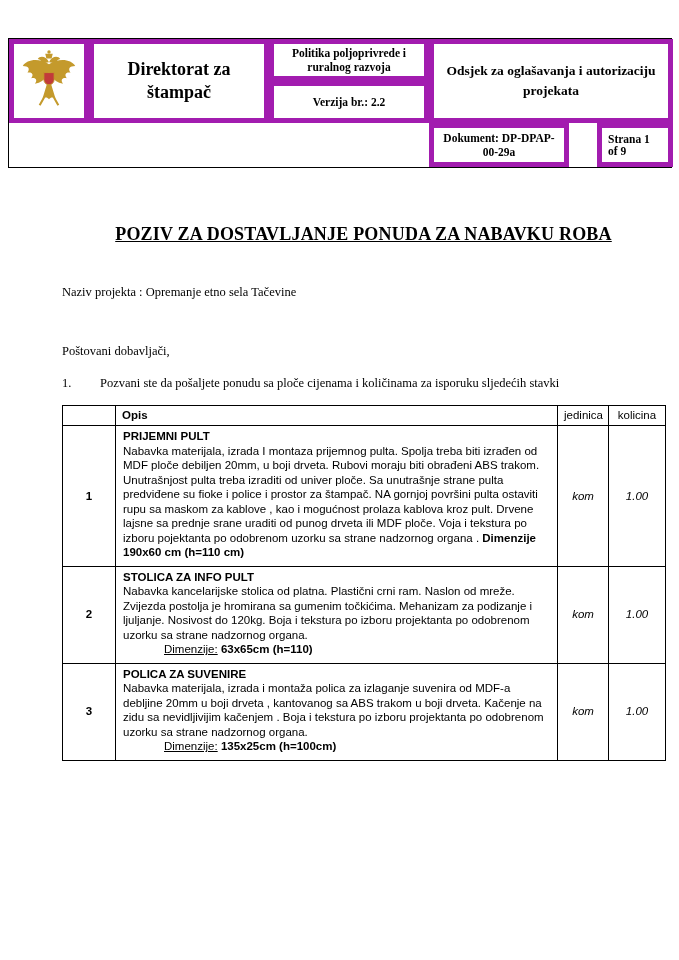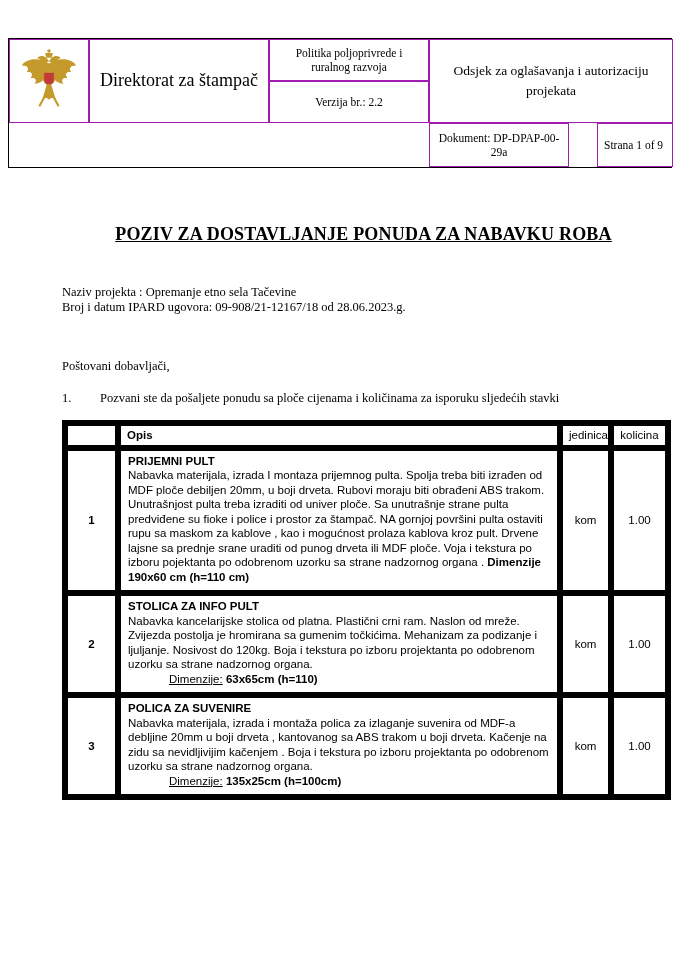--- a/index.html
+++ b/index.html
@@ -18,24 +18,24 @@
   .header-grid {
     position: absolute;
     left: 8px; top: 38px;
     width: 664px;
     display: grid;
     grid-template-columns: 80px 180px 160px 140px 104px;
     grid-template-rows: 42px 42px 44px;
     border: 1px solid #000;
   }
   .hcell {
-    border: 1px solid #a21caf;
+    border: 5px solid #a21caf;
     display: flex; align-items: center; justify-content: center;
     text-align: center;
-    font-weight: normal;
+    font-weight: bold;
     padding: 2px 6px;
     background: #fff;
   }
   .logo-cell        { grid-column: 1; grid-row: 1 / 3; }
   .directorate-cell { grid-column: 2; grid-row: 1 / 3; font-size: 18px; line-height: 1.3; }
   .policy-cell      { grid-column: 3; grid-row: 1; font-size: 11.5px; line-height: 1.25; }
   .version-cell     { grid-column: 3; grid-row: 2; font-size: 11.5px; }
   .department-cell  { grid-column: 4 / 6; grid-row: 1 / 3; font-size: 13.5px; line-height: 1.45; }
   .ministry-cell    { grid-column: 1 / 4; grid-row: 3; font-size: 12.5px; line-height: 1.3; }
   .document-cell    { grid-column: 4; grid-row: 3; font-size: 11.5px; line-height: 1.25; }
@@ -47,54 +47,54 @@
   .doc-title {
     text-align: center;
     font-weight: bold;
     font-size: 18px;
     text-decoration: underline;
     letter-spacing: 0.2px;
     margin-top: 6px;
   }
 
   .project-block { margin-top: 40px; font-size: 12.5px; line-height: 15px; }
-  .project-block div { white-space: nowrap; }
+  .project-block div { white-space: nowrap; margin-top: 12px; }
 
   .salutation { margin-top: 44px; font-size: 12.5px; }
 
   .intro-line { margin-top: 17px; display: flex; font-size: 12.5px; }
   .intro-number { width: 38px; flex: none; }
 
   
   .items-table {
     margin-top: 14px;
     border-collapse: collapse;
     width: 603px;
     font-family: "Liberation Sans", sans-serif;
     font-size: 11.5px;
     line-height: 14.5px;
     table-layout: fixed;
   }
-  .items-table th, .items-table td { border: 6px solid #000000; }
+  .items-table th, .items-table td { border: 1px solid #000000; }
   .col-num { width: 53px; }
   .col-desc { width: 442px; }
   .col-unit { width: 51px; }
   .col-qty { width: 57px; }
 
   .items-table th {
     font-weight: normal;
     height: 20px;
     padding: 2px 6px;
   }
   th.h-opis { text-align: left; font-weight: bold; }
   th.h-unit, th.h-qty { text-align: center; }
 
   td.cell-num { text-align: center; vertical-align: middle; font-weight: bold; }
   td.cell-desc { vertical-align: top; padding: 3px 7px 6px 7px; }
-  td.cell-unit, td.cell-qty { text-align: center; vertical-align: middle; }
+  td.cell-unit, td.cell-qty { text-align: center; vertical-align: middle; font-style: italic; }
 
   .item-title { font-weight: bold; }
   .dim-line { display: block; }
   .dim-line.inline { display: inline; }
   .dim-label { text-decoration: underline; padding-left: 41px; }
   .dim-value { font-weight: bold; }
 </style>
 </head>
 <body>
 
@@ -120,21 +120,20 @@
     <div class="hcell document-cell">Dokument: DP-DPAP-00-29a</div>
     <div class="hcell page-cell">Strana 1 of 9</div>
   </div>
 
   <div class="content">
 
     <div class="doc-title">POZIV ZA DOSTAVLJANJE PONUDA ZA NABAVKU ROBA</div>
 
     <div class="project-block">
       <div>Naziv projekta : Opremanje etno sela Tačevine</div>
-      <div>Broj i datum IPARD ugovora: 09-908/21-12167/18 od 28.06.2023.g.</div>
     </div>
 
     <div class="salutation">Poštovani dobavljači,</div>
 
     <div class="intro-line">
       <span class="intro-number">1.</span>
       <span>Pozvani ste da pošaljete ponudu sa ploče cijenama i količinama za isporuku sljedećih stavki</span>
     </div>
 
     <table class="items-table">

